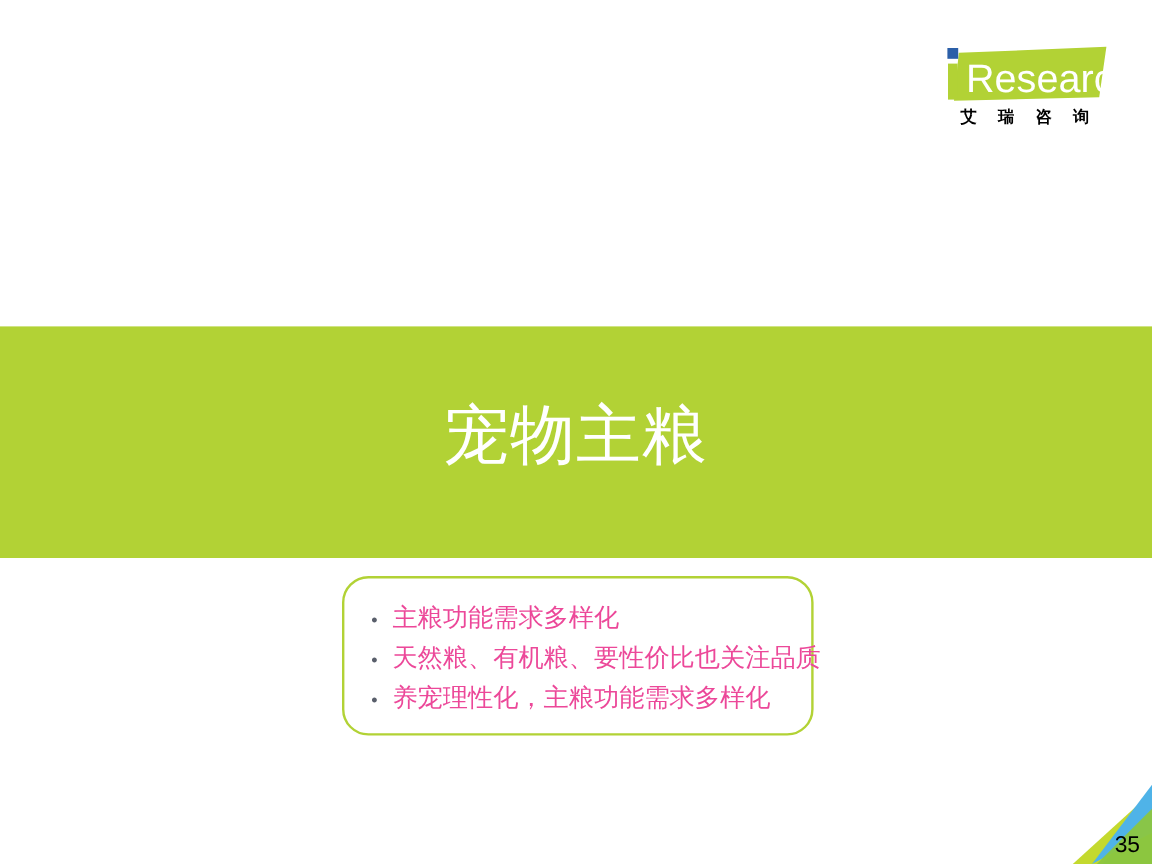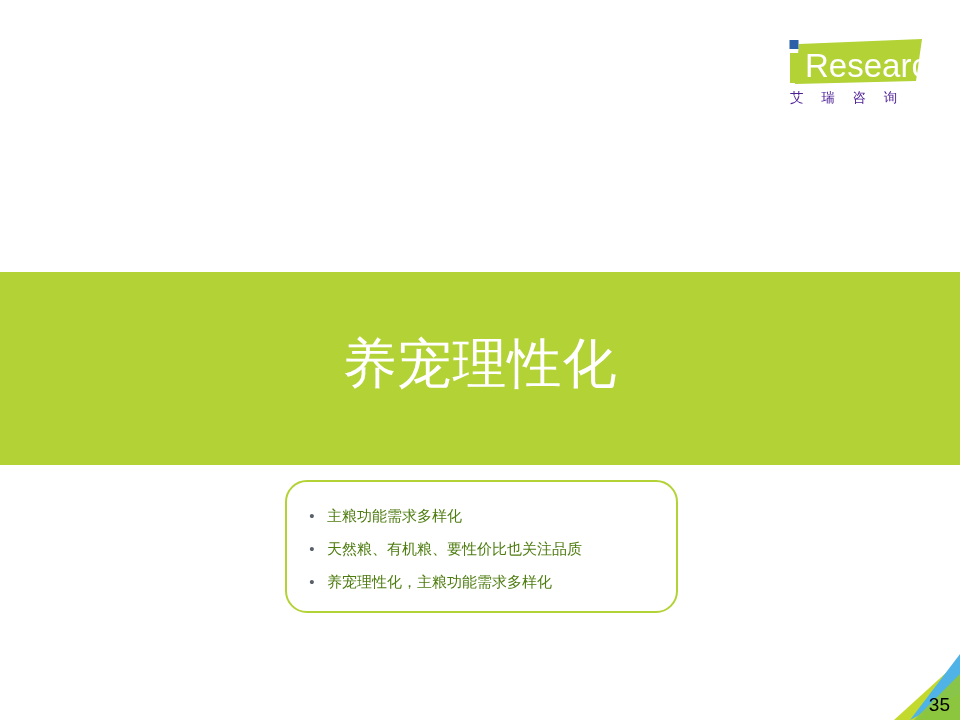--- a/index.html
+++ b/index.html
@@ -32,26 +32,28 @@
     left: 0;
     top: 0;
     width: 142px;
     height: 52px;
   }
   #logo-sub {
     position: absolute;
     left: 0px;
     top: 52px;
     width: 142px;
-    color: #4c1d95;
+    text-align: center;
+    color: #000000;
     font-size: 13.5px;
     letter-spacing: 7px;
     text-indent: 7px;
     line-height: 20px;
     white-space: nowrap;
+    font-weight: bold;
   }
 
   
   #band {
     position: absolute;
     left: 0;
     top: 272px;
     width: 960px;
     height: 193px;
     background: #b2d235;
@@ -97,22 +99,22 @@
   }
   .bullet-dot {
     width: 30px;
     flex: 0 0 30px;
     text-align: center;
     color: #595f6b;
     font-size: 15px;
     line-height: 33px;
   }
   .bullet-text {
-    color: #4d7c0f;
-    font-size: 15px;
+    color: #ec4899;
+    font-size: 21px;
     line-height: 33px;
     white-space: nowrap;
   }
 
   
   #corner {
     position: absolute;
     right: 0;
     bottom: 0;
     width: 72px;
@@ -141,21 +143,21 @@
       <rect x="7" y="17" width="8" height="30" fill="#b2d235"></rect>
 
       <rect x="6.5" y="4" width="9" height="9" fill="#2b5fa8"></rect>
 
       <text x="22" y="41" font-family="'Liberation Sans', sans-serif" font-size="33" fill="#ffffff">Research</text>
     </svg>
     <div id="logo-sub">艾 瑞 咨 询</div>
   </div>
 
   <div id="band"></div>
-  <h1 id="band-title">养宠理性化</h1>
+  <h1 id="band-title">宠物主粮</h1>
 
   <div id="bullet-card">
     <ul id="bullet-list">
       <li class="bullet-row">
         <span class="bullet-dot">•</span>
         <span class="bullet-text">主粮功能需求多样化</span>
       </li>
       <li class="bullet-row">
         <span class="bullet-dot">•</span>
         <span class="bullet-text">天然粮、有机粮、要性价比也关注品质</span>

